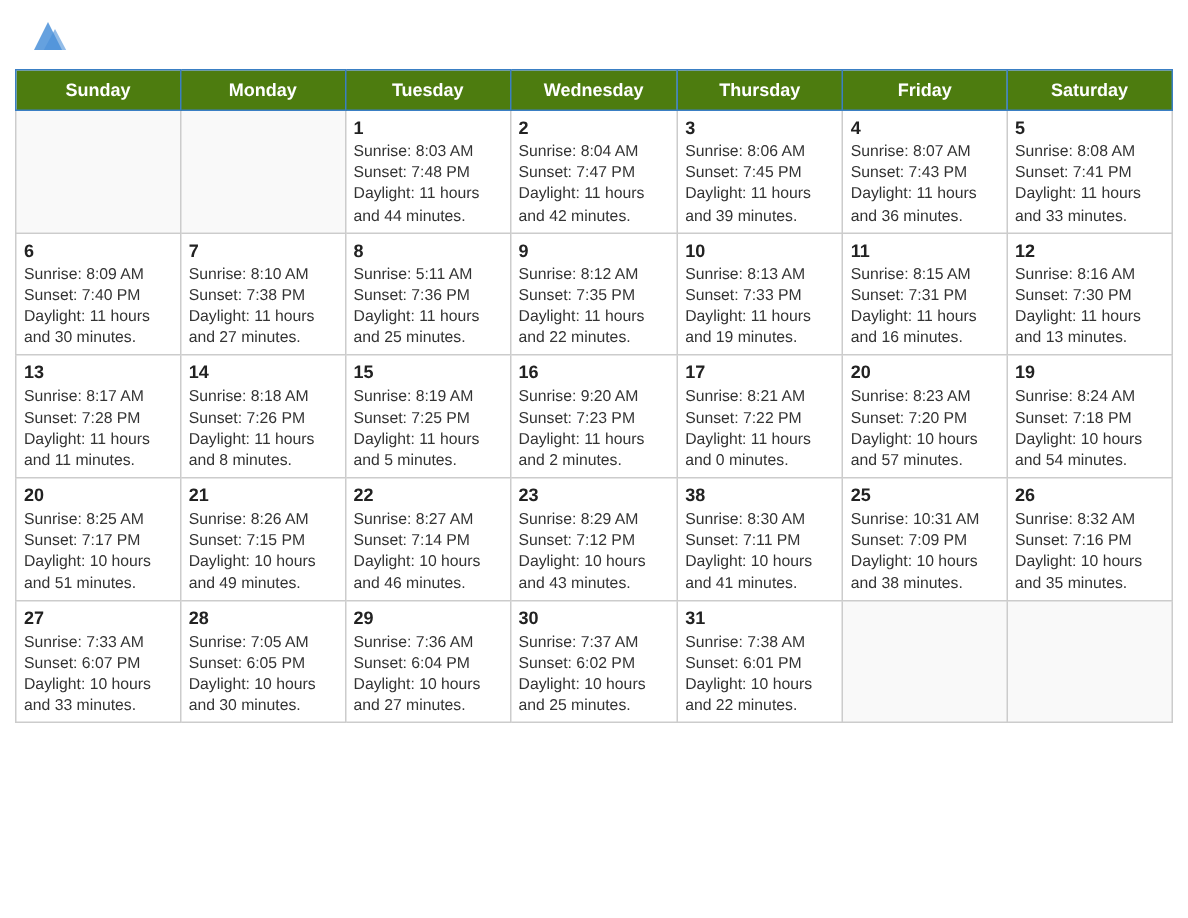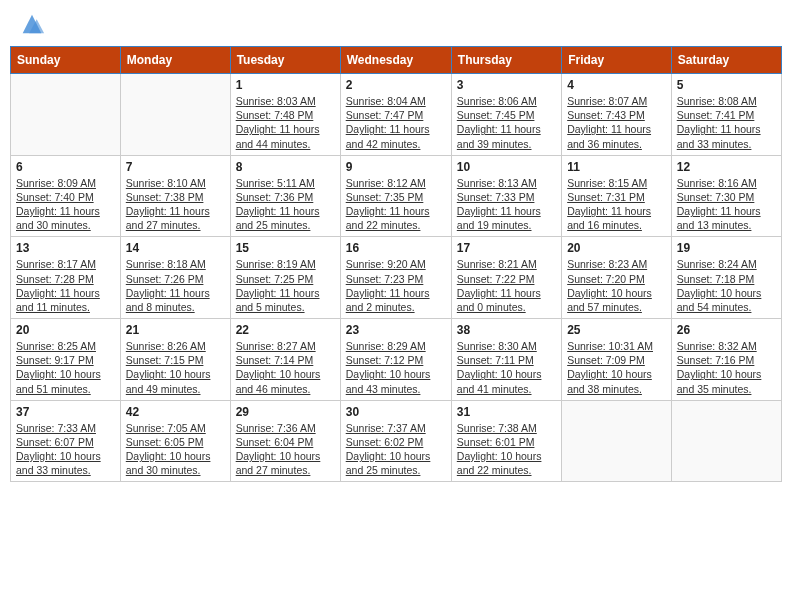--- a/index.html
+++ b/index.html
@@ -48,23 +48,23 @@
     .location {
       font-size: 15px;
       color: #555;
     }
     .calendar {
       width: 100%;
       border-collapse: collapse;
       font-size: 11px;
     }
     .calendar th {
-      background-color: #c2410c;
+      background-color: #4d7c0f;
       color: #fff;
-      text-align: left;
+      text-align: center;
       padding: 6px 6px;
       font-size: 12px;
       font-weight: bold;
       border: 1px solid #3a7fc4;
       margin-top: 20px;
     }
     .calendar td {
       border: 1px solid #ccc;
       vertical-align: top;
       padding: 4px 5px;
@@ -78,21 +78,20 @@
     .day-num {
       font-weight: bold;
       font-size: 12px;
       margin-bottom: 2px;
       color: #222;
     }
     .cell-text {
       color: #333;
       font-size: 10.5px;
       line-height: 1.35;
-      text-decoration: underline;
     }
     .week-row td {
       height: 80px;
     }
   </style>
 </head>
 <body>
 
 <div class="header">
   <div class="logo">
@@ -246,21 +245,21 @@
           <div class="day-num">19</div>
           <div class="cell-text">Sunrise: 8:24 AM
 Sunset: 7:18 PM
 Daylight: 10 hours and 54 minutes.</div>
         </td>
       </tr>
       <tr class="week-row">
         <td>
           <div class="day-num">20</div>
           <div class="cell-text">Sunrise: 8:25 AM
-Sunset: 9:17 PM
+Sunset: 7:17 PM
 Daylight: 10 hours and 51 minutes.</div>
         </td>
         <td>
           <div class="day-num">21</div>
           <div class="cell-text">Sunrise: 8:26 AM
 Sunset: 7:15 PM
 Daylight: 10 hours and 49 minutes.</div>
         </td>
         <td>
           <div class="day-num">22</div>
@@ -288,27 +287,27 @@
         </td>
         <td>
           <div class="day-num">26</div>
           <div class="cell-text">Sunrise: 8:32 AM
 Sunset: 7:16 PM
 Daylight: 10 hours and 35 minutes.</div>
         </td>
       </tr>
       <tr class="week-row">
         <td>
-          <div class="day-num">37</div>
+          <div class="day-num">27</div>
           <div class="cell-text">Sunrise: 7:33 AM
 Sunset: 6:07 PM
 Daylight: 10 hours and 33 minutes.</div>
         </td>
         <td>
-          <div class="day-num">42</div>
+          <div class="day-num">28</div>
           <div class="cell-text">Sunrise: 7:05 AM
 Sunset: 6:05 PM
 Daylight: 10 hours and 30 minutes.</div>
         </td>
         <td>
           <div class="day-num">29</div>
           <div class="cell-text">Sunrise: 7:36 AM
 Sunset: 6:04 PM
 Daylight: 10 hours and 27 minutes.</div>
         </td>

